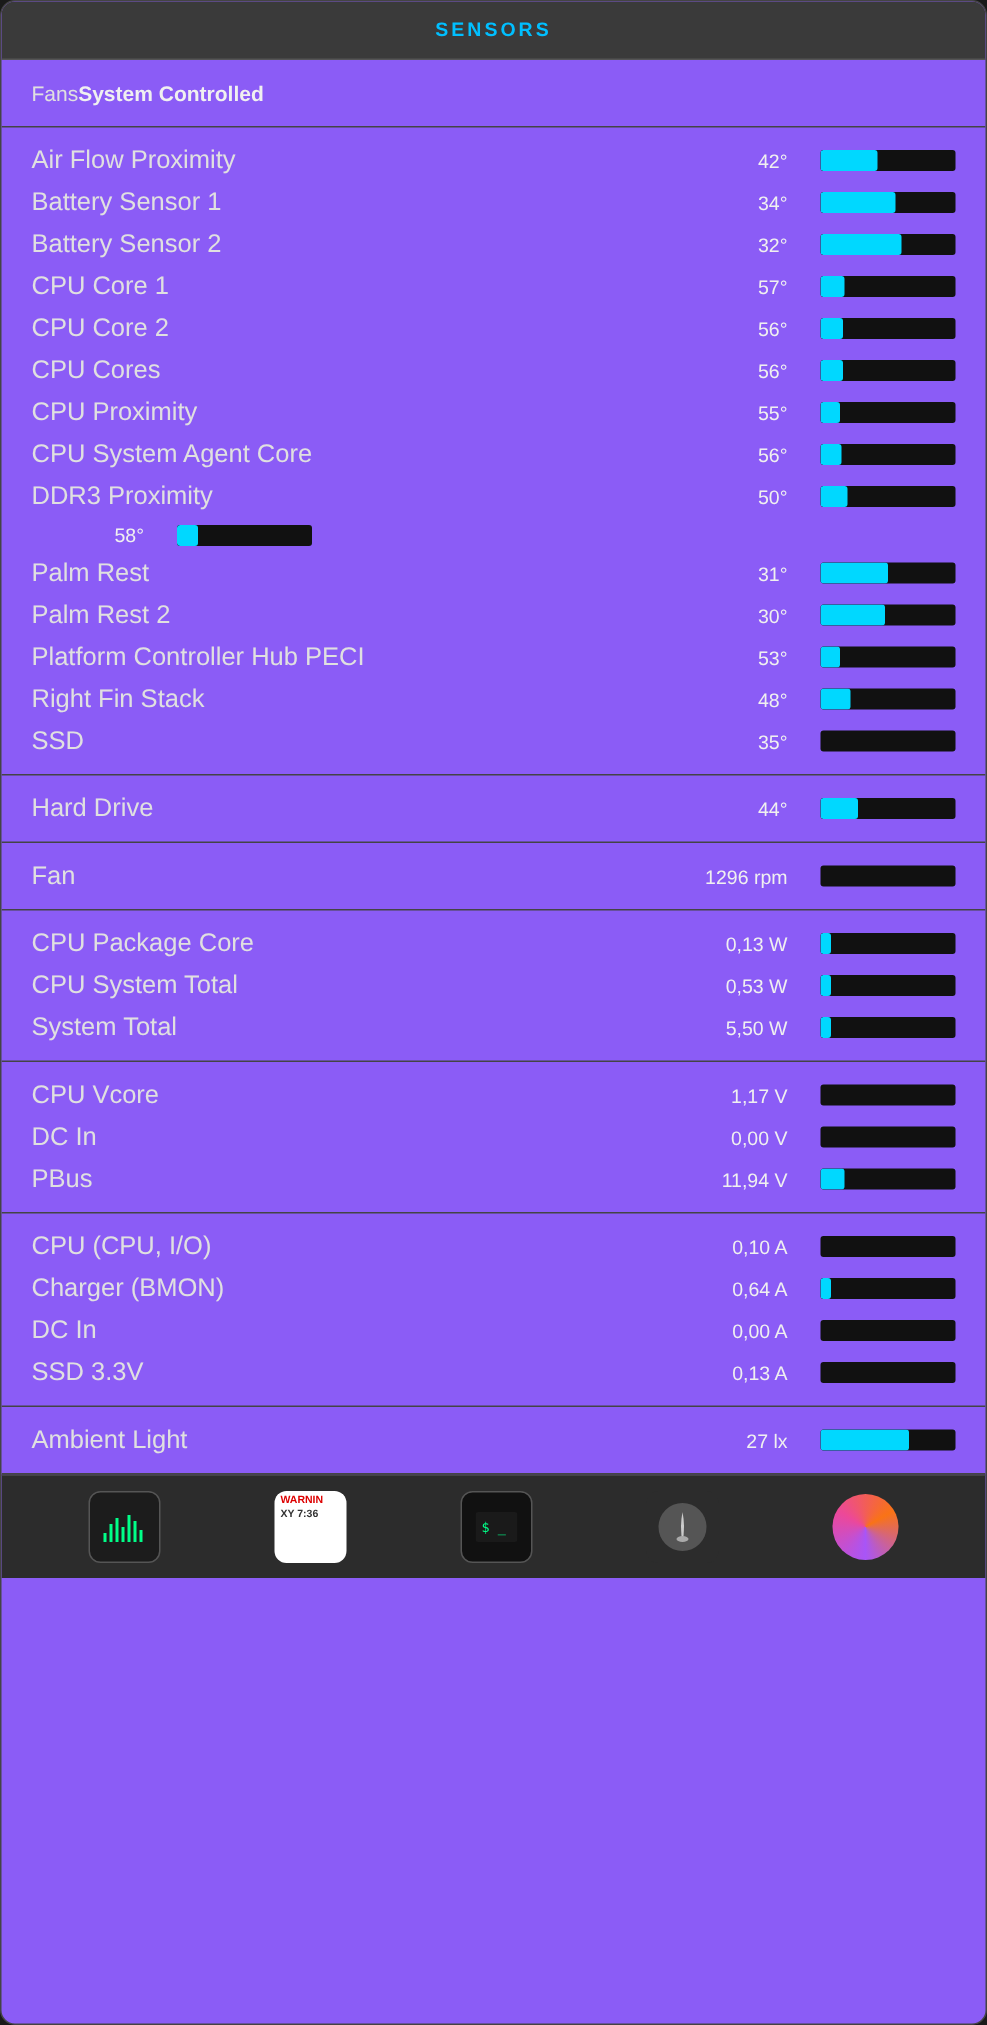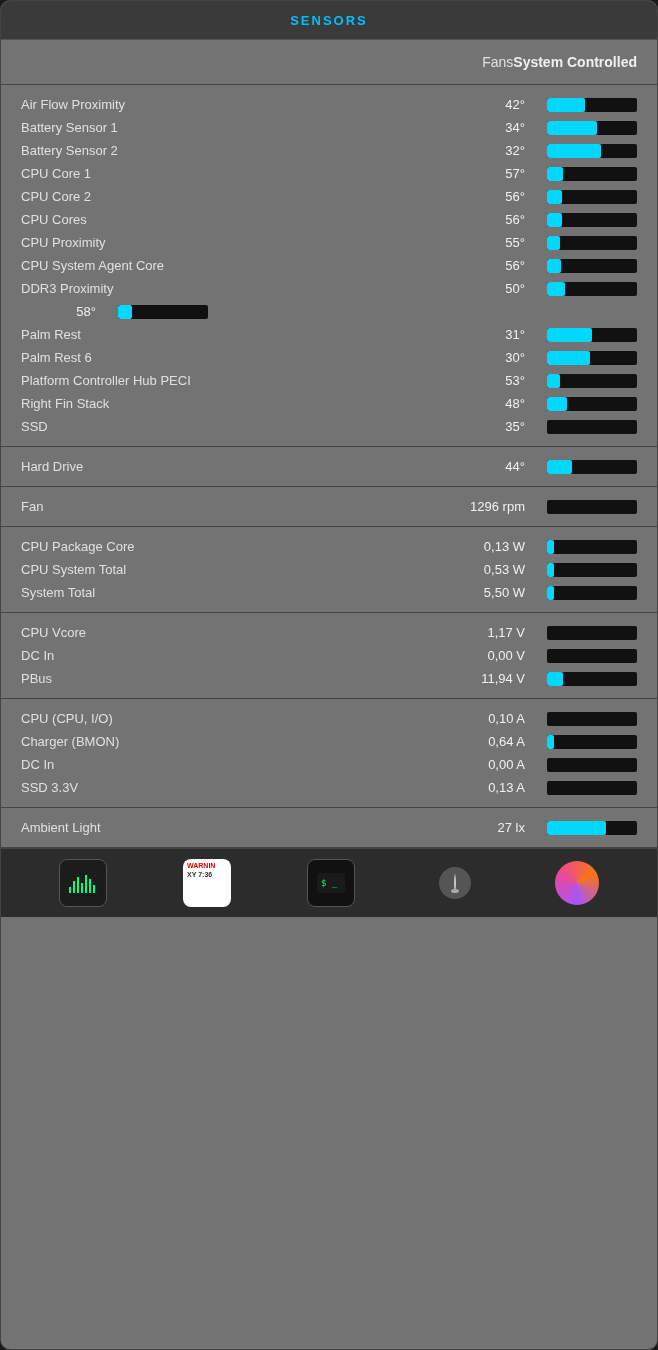--- a/index.html
+++ b/index.html
@@ -7,21 +7,21 @@
       background: #1a1a1a;
       display: flex;
       justify-content: center;
       align-items: flex-start;
       min-height: 1350px;
       font-family: -apple-system, BlinkMacSystemFont, 'Helvetica Neue', sans-serif;
     }
     .window {
       width: 658px;
       min-height: 1350px;
-      background: #737373;
+      background: #8b5cf6;
       border-radius: 10px;
       overflow: hidden;
       border: 1px solid #444;
     }
     .title-bar {
       background: #3a3a3a;
       text-align: center;
       padding: 10px;
       border-bottom: 1px solid #555;
     }
@@ -30,42 +30,42 @@
       font-size: 13px;
       font-weight: 700;
       letter-spacing: 2px;
     }
     .section {
       border-bottom: 1px solid #444;
       padding: 8px 20px;
     }
     .section-header {
       display: flex;
-      justify-content: flex-end;
+      justify-content: flex-start;
       align-items: center;
       padding: 6px 0;
     }
     .section-header .label {
       color: #e0e0e0;
       font-size: 14px;
     }
     .section-header .value {
       color: #f0f0f0;
       font-size: 14px;
       font-weight: 700;
     }
     .sensor-row {
       display: flex;
       justify-content: space-between;
       align-items: center;
       padding: 4px 0;
     }
     .sensor-label {
       color: #e0e0e0;
-      font-size: 13px;
+      font-size: 17px;
       flex: 1;
     }
     .sensor-right {
       display: flex;
       align-items: center;
       gap: 22px;
     }
     .sensor-val {
       color: #f0f0f0;
       font-size: 13px;
@@ -220,21 +220,21 @@
       <div class="sensor-row">
         <span class="sensor-label">Palm Rest</span>
         <div class="sensor-right">
           <span class="sensor-val">31°</span>
           <div class="bar-container">
             <div class="bar-fill bar-cyan" style="width: 50%;"></div>
           </div>
         </div>
       </div>
       <div class="sensor-row">
-        <span class="sensor-label">Palm Rest 6</span>
+        <span class="sensor-label">Palm Rest 2</span>
         <div class="sensor-right">
           <span class="sensor-val">30°</span>
           <div class="bar-container">
             <div class="bar-fill bar-cyan" style="width: 48%;"></div>
           </div>
         </div>
       </div>
       <div class="sensor-row">
         <span class="sensor-label">Platform Controller Hub PECI</span>
         <div class="sensor-right">

